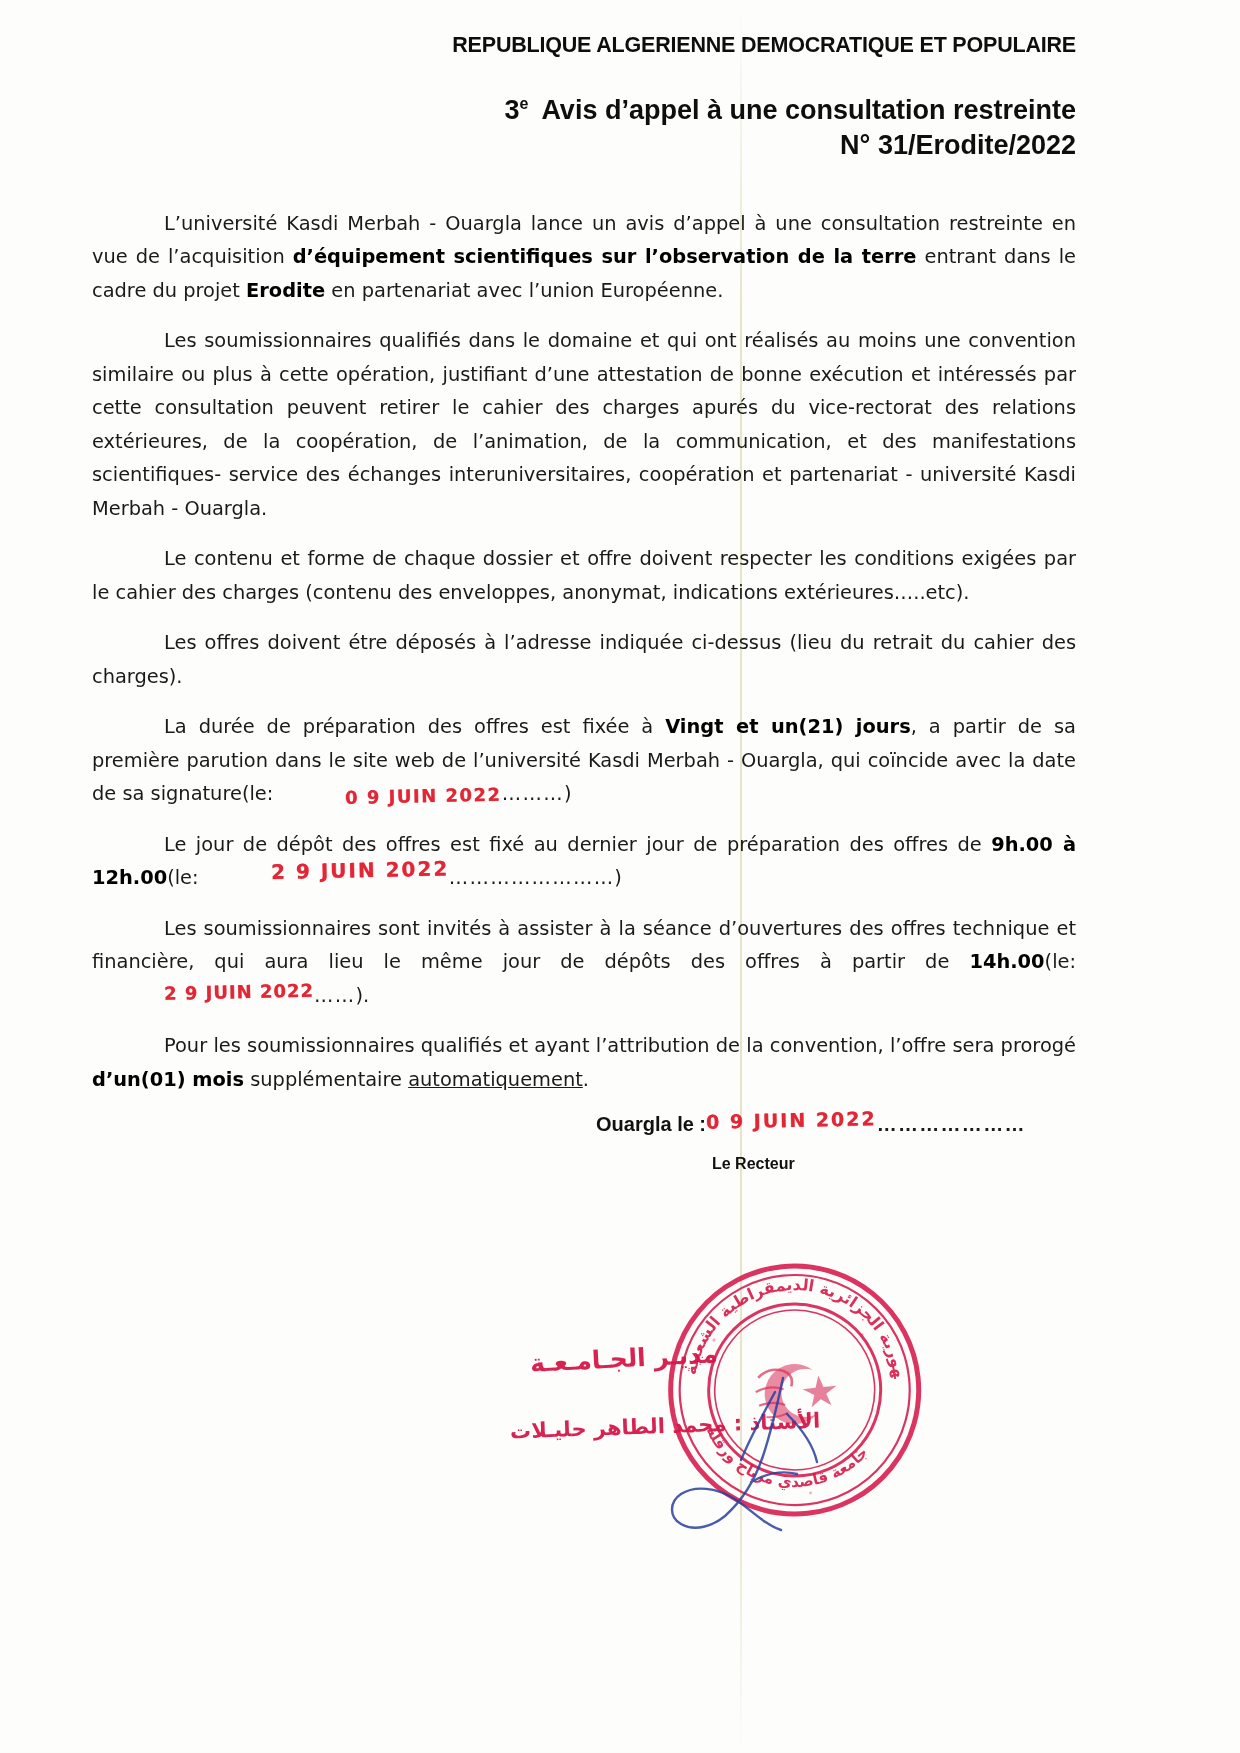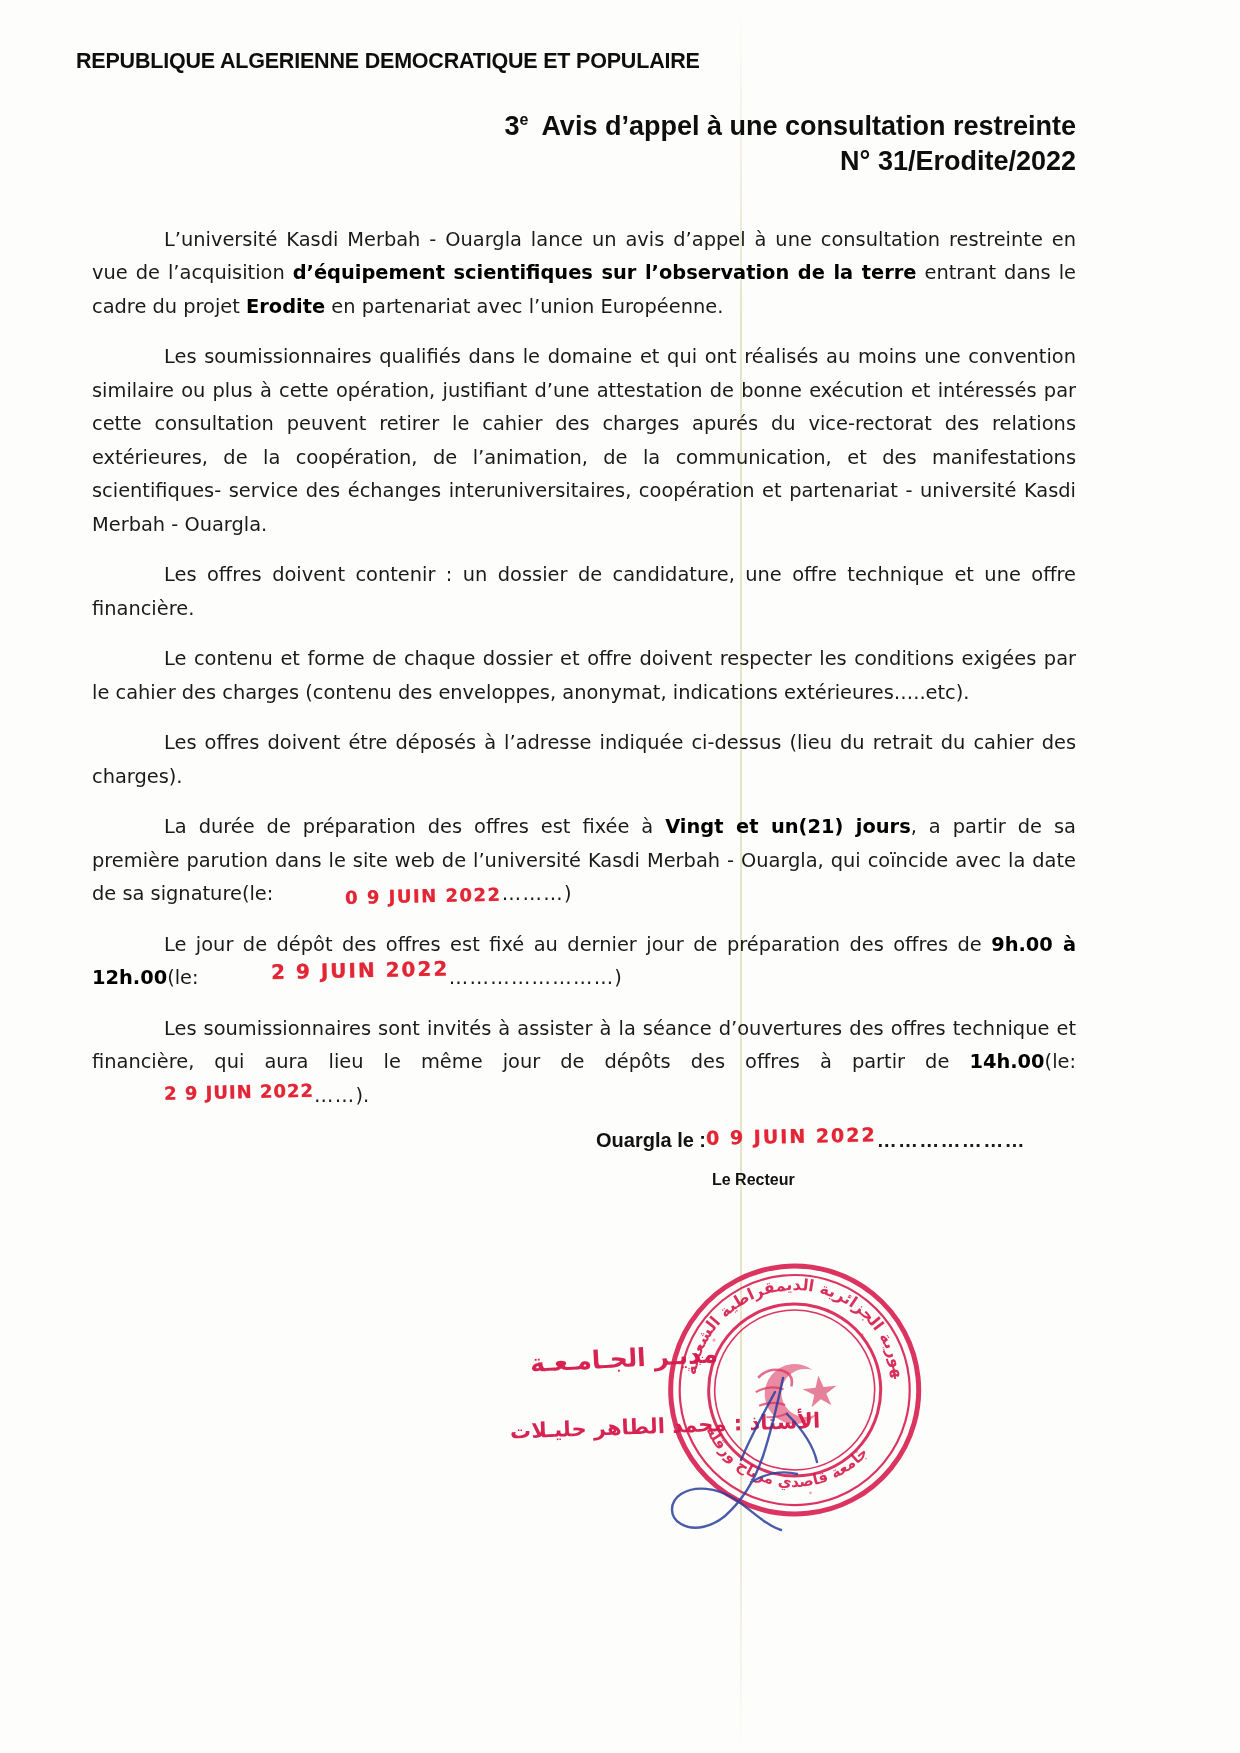--- a/index.html
+++ b/index.html
@@ -45,22 +45,22 @@
 
   .content {
     position: absolute;
     left: 76px;
     top: 0;
     width: 1000px;
   }
 
   
   .header {
-    text-align: left;
-    margin-top: 48px;
+    text-align: right;
+    margin-top: 32px;
     font-family: "Liberation Sans", sans-serif;
     font-weight: bold;
     font-size: 21.5px;
     line-height: 26.5px;
     letter-spacing: -0.2px;
     color: #0e0e0e;
   }
   .header div { white-space: nowrap; }
   .header .line2 { letter-spacing: -0.6px; }
 
@@ -212,33 +212,33 @@
       <div><span>3</span><sup>e</sup><span class="title-spacer"></span><span>Avis d’appel à une consultation restreinte</span></div>
       <div>N° 31/Erodite/2022</div>
     </div>
 
     <div class="body-text">
 
       <p><span>L’université Kasdi Merbah - Ouargla lance un avis d’appel à une consultation restreinte en vue de l’acquisition </span><b>d’équipement scientifiques sur l’observation de la terre</b><span> entrant dans le cadre du projet </span><b>Erodite</b><span> en partenariat avec l’union Européenne.</span></p>
 
       <p>Les soumissionnaires qualifiés dans le domaine et qui ont réalisés au moins une convention similaire ou plus à cette opération, justifiant d’une attestation de bonne exécution et intéressés par cette consultation peuvent retirer le cahier des charges apurés du vice-rectorat des relations extérieures, de la coopération, de l’animation, de la communication, et des manifestations scientifiques- service des échanges interuniversitaires, coopération et partenariat - université Kasdi Merbah - Ouargla.</p>
 
-      <p>Les offres doivent contenir : un dossier de candidature, une offre technique et une offre financière.</p>
 
       <p>Le contenu et forme de chaque dossier et offre doivent respecter les conditions exigées par le cahier des charges (contenu des enveloppes, anonymat, indications extérieures…..etc).</p>
 
       <p>Les offres doivent étre déposés à l’adresse indiquée ci-dessus (lieu du retrait du cahier des charges).</p>
 
       <p><span>La durée de préparation des offres est fixée à </span><b>Vingt et un(21) jours</b><span>, a partir de sa première parution dans le site web de l’université Kasdi Merbah - Ouargla, qui coïncide avec la date de sa signature(le:</span><span class="stamp-date s1">0 9  JUIN  2022</span><span class="dots">………</span><span>)</span></p>
 
       <p><span>Le jour de dépôt des offres est fixé au dernier jour de préparation des offres de </span><b>9h.00 à 12h.00</b><span>(le:</span><span class="stamp-date s2">2 9  JUIN  2022</span><span class="dots">……………………</span><span>)</span></p>
 
       <p><span>Les soumissionnaires sont invités à assister à la séance d’ouvertures des offres technique et financière, qui aura lieu le même jour de dépôts des offres à partir de </span><b>14h.00</b><span>(le:</span><span class="stamp-date s3">2 9  JUIN  2022</span><span class="dots">……</span><span>).</span></p>
 
 
+      <p><span>Pour les soumissionnaires qualifiés et ayant l’attribution de la convention, l’offre sera prorogé </span><b>d’un(01) mois</b><span> supplémentaire </span><span class="u">automatiquement</span><span>.</span></p>
 
     </div>
 
     <div class="sig-block">
       <div class="sig-line"><b>Ouargla le :</b><span class="stamp-date">0 9  JUIN  2022</span><span class="dots">…………………</span></div>
       <div class="recteur">Le Recteur</div>
     </div>
 
   </div>
 

